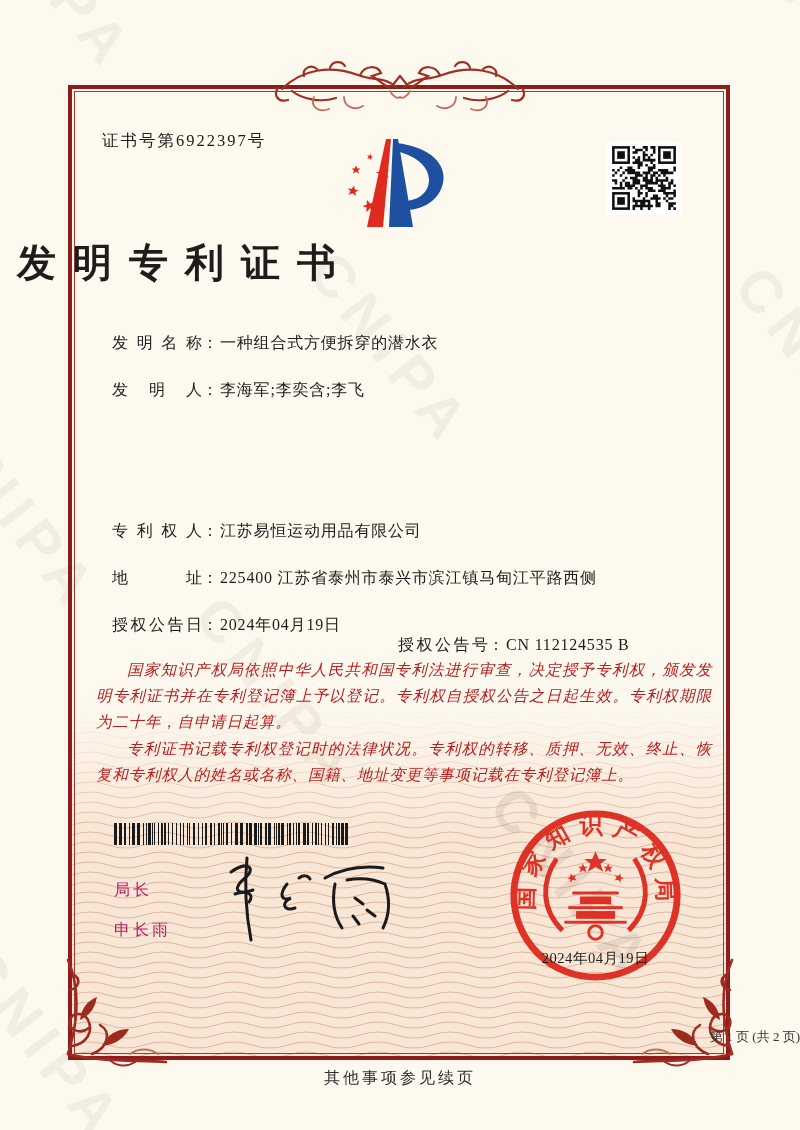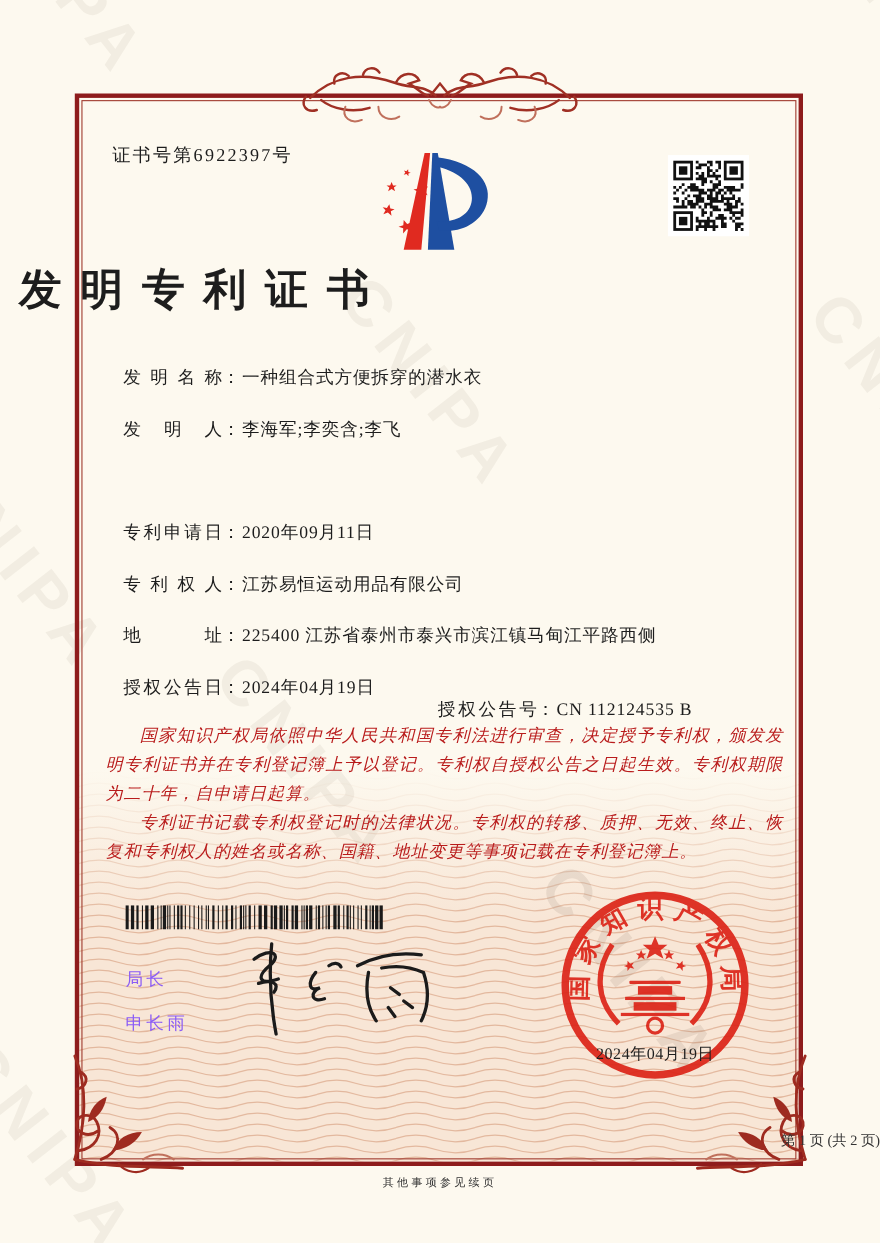--- a/index.html
+++ b/index.html
@@ -44,26 +44,26 @@
   .fvalue{letter-spacing:0.8px;}
   .grant-pair{position:absolute;left:286px;top:0;margin-top:20px;}
   
   .para{
     position:absolute;left:96px;width:616px;font-size:15.5px;line-height:26px;
     text-align:justify;text-indent:2em;letter-spacing:0.8px;color:#b91c1c;font-style:italic;
   }
   
   .barcode{position:absolute;left:114px;top:823px;}
   .officer{position:absolute;left:114px;font-size:16px;letter-spacing:3px;
-    font-family:"Liberation Sans","DejaVu Sans",sans-serif;color:#8b5cf6;}
+    font-family:"Liberation Sans","DejaVu Sans",sans-serif;color:#be185d;}
   .sig{position:absolute;left:195px;top:850px;}
   .seal{position:absolute;left:508px;top:808px;}
   
   .page-no{position:absolute;left:0;right:0;top:1028px;text-align:right;font-size:13px;color:#333;}
-  .note{position:absolute;left:0;right:0;top:1068px;text-align:center;font-size:10px;
+  .note{position:absolute;left:0;right:0;top:1068px;text-align:center;font-size:16px;
     letter-spacing:3px;color:#303030;}
   .orn{position:absolute;}
 </style>
 </head>
 <body>
 
 <div class="page">
 
   <svg class="waves" width="654" height="356">
     <defs>
@@ -158,23 +158,20 @@
     </g>
   </svg>
 
   <div class="title">发明专利证书</div>
 
   <div class="frow" style="top:333px">
     <span class="flabel">发明名称</span><span class="fcolon">：</span><span class="fvalue">一种组合式方便拆穿的潜水衣</span>
   </div>
   <div class="frow" style="top:380px">
     <span class="flabel">发明人</span><span class="fcolon">：</span><span class="fvalue">李海军;李奕含;李飞</span>
-  </div>
-  <div class="frow" style="top:474px">
-    <span class="flabel">专利申请日</span><span class="fcolon">：</span><span class="fvalue">2020年09月11日</span>
   </div>
   <div class="frow" style="top:521px">
     <span class="flabel">专利权人</span><span class="fcolon">：</span><span class="fvalue">江苏易恒运动用品有限公司</span>
   </div>
   <div class="frow" style="top:568px">
     <span class="flabel">地址</span><span class="fcolon">：</span><span class="fvalue">225400 江苏省泰州市泰兴市滨江镇马甸江平路西侧</span>
   </div>
   <div class="frow" style="top:615px">
     <span class="flabel">授权公告日</span><span class="fcolon">：</span><span class="fvalue">2024年04月19日</span>
     <span class="grant-pair">

